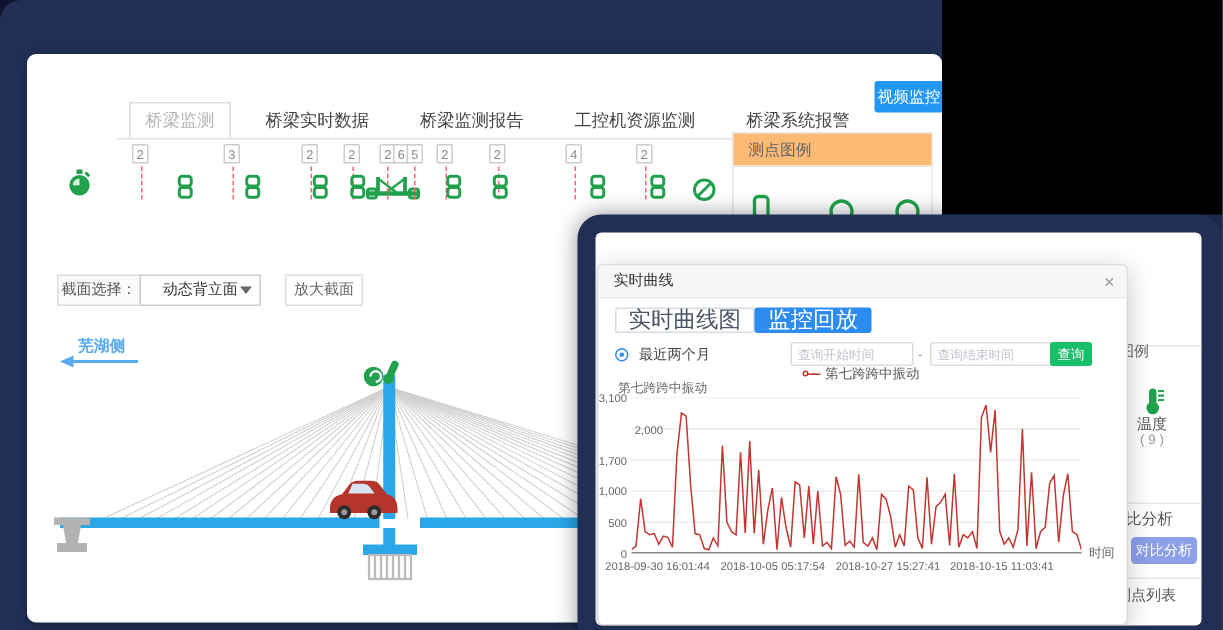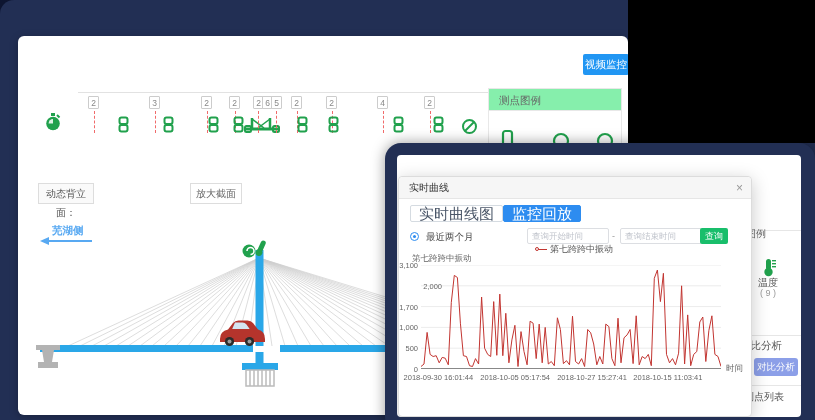--- a/index.html
+++ b/index.html
@@ -13,21 +13,21 @@
   .mtabs{position:absolute;left:79px;top:32px;height:24px;display:flex;align-items:center;}
   .mtab{font-size:11.5px;color:#444;margin-right:34px;cursor:pointer;white-space:nowrap;}
   .mtab.active{color:#b5b5b5;border:1px solid #ddd;border-bottom:1px solid #fff;background:#fff;padding:4px 10px;margin-left:-11px;margin-right:23px;}
   .tabline{position:absolute;left:60px;top:56px;width:536px;height:1px;background:#e2e2e2;}
   .video-btn{position:absolute;left:565px;top:18px;width:46px;height:21px;background:#2196f3;color:#fff;font-size:10.5px;border:none;border-radius:2px;cursor:pointer;padding:0;}
   
   .badge{position:absolute;top:60px;height:13px;border:1px solid #ccc;background:#fff;color:#888;font-size:8.5px;text-align:center;line-height:12px;border-radius:1px;}
   .rdash{position:absolute;top:75px;height:22px;width:0;border-left:1px dashed #f06a6a;}
   .chain{position:absolute;top:80px;}
   .lp{position:absolute;left:470px;top:52px;width:134px;height:106px;border:1px solid #e8e8e8;background:#fff;}
-  .lp-h{height:22px;background:#86efac;border-bottom:1px solid #e8e8e8;font-size:10.5px;color:#666;line-height:22px;padding-left:10px;}
+  .lp-h{height:22px;background:#fdba74;border-bottom:1px solid #e8e8e8;font-size:10.5px;color:#666;line-height:22px;padding-left:10px;}
   
   .sec-label{position:absolute;left:20px;top:147px;width:56px;height:21px;border:1px solid #ddd;background:#fafafa;font-size:10px;color:#555;line-height:19px;text-align:center;}
   .sec-select{position:absolute;left:75px;top:147px;width:81px;height:21px;border:1px solid #ccc;background:#fff;font-size:10px;color:#333;line-height:19px;text-align:center;cursor:pointer;}
   .sec-caret{position:absolute;right:5px;top:7px;width:0;height:0;border-left:4px solid transparent;border-right:4px solid transparent;border-top:5px solid #666;}
   .sec-zoom{position:absolute;left:172px;top:147px;width:52px;height:21px;border:1px solid #ddd;background:#fff;font-size:10px;color:#666;line-height:19px;text-align:center;cursor:pointer;}
   .dir{position:absolute;left:34px;top:188px;color:#58a9f2;font-size:10.5px;font-weight:bold;}
   .dir-arrow{position:absolute;left:30px;top:204px;width:44px;height:2px;background:#58a9f2;}
   .dir-arrow:before{content:"";position:absolute;left:-8px;top:-3px;border-right:9px solid #58a9f2;border-top:4px solid transparent;border-bottom:4px solid transparent;}
   
   .ov-frame{position:absolute;left:385px;top:143px;width:430px;height:290px;background:#222f54;border-radius:16px;z-index:6;box-shadow:0 0 14px rgba(0,0,0,.4);}
@@ -62,20 +62,27 @@
   .xaxis-name{position:absolute;left:327px;top:186px;font-size:8.5px;color:#666;}
 </style>
 </head>
 <body>
 
 <div class="stage">
 
   <div class="black-patch"></div>
 
   <div class="main-window">
+    <div class="mtabs" id="main-tabs">
+        <div class="mtab active">桥梁监测</div>
+        <div class="mtab">桥梁实时数据</div>
+        <div class="mtab">桥梁监测报告</div>
+        <div class="mtab">工控机资源监测</div>
+        <div class="mtab">桥梁系统报警</div>
+      </div>
     <div class="tabline"></div>
     <button class="video-btn">视频监控</button>
 
     <div id="sensor-row">
       <svg class="abs" style="left:26px;top:76px" width="18" height="20" viewBox="0 0 18 20">
         <rect x="7" y="1" width="4" height="3" fill="#21a14d"></rect>
         <line x1="13" y1="3" x2="15.5" y2="5.5" stroke="#21a14d" stroke-width="2"></line>
         <circle cx="9" cy="11.5" r="6.8" fill="#21a14d"></circle>
         <path d="M9 11.5 L9 7 A4.5 4.5 0 0 0 4.6 11.5 Z" fill="#fff" opacity="0.85"></path>
       </svg>
@@ -165,21 +172,25 @@
 
     <div class="lp">
       <div class="lp-h">测点图例</div>
       <svg class="abs" style="left:12px;top:38px" width="120" height="22" viewBox="0 0 120 22">
         <rect x="2" y="4" width="9" height="16" rx="2.5" fill="none" stroke="#21a14d" stroke-width="2.2"></rect>
         <circle cx="60" cy="14" r="7" fill="none" stroke="#21a14d" stroke-width="2.2"></circle>
         <circle cx="104" cy="14" r="7" fill="none" stroke="#21a14d" stroke-width="2.2"></circle>
       </svg>
     </div>
 
-    <div class="sec-label">动态背立面：</div>
+    <div class="sec-label">截面选择：</div>
+    <div class="sec-select">
+      <span>动态背立面</span>
+      <span class="sec-caret"></span>
+    </div>
     <div class="sec-zoom">放大截面</div>
 
     <div class="dir">芜湖侧</div>
     <div class="dir-arrow"></div>
   </div>
 
   <svg class="abs" style="left:0;top:0;z-index:2;pointer-events:none" width="815" height="420" viewBox="0 0 815 420">
     <g id="cables">
         <line x1="259" y1="258" x2="68" y2="346" stroke="#cfcfcf" stroke-width="0.7"></line>
         <line x1="259" y1="258" x2="80" y2="346" stroke="#cfcfcf" stroke-width="0.7"></line>

